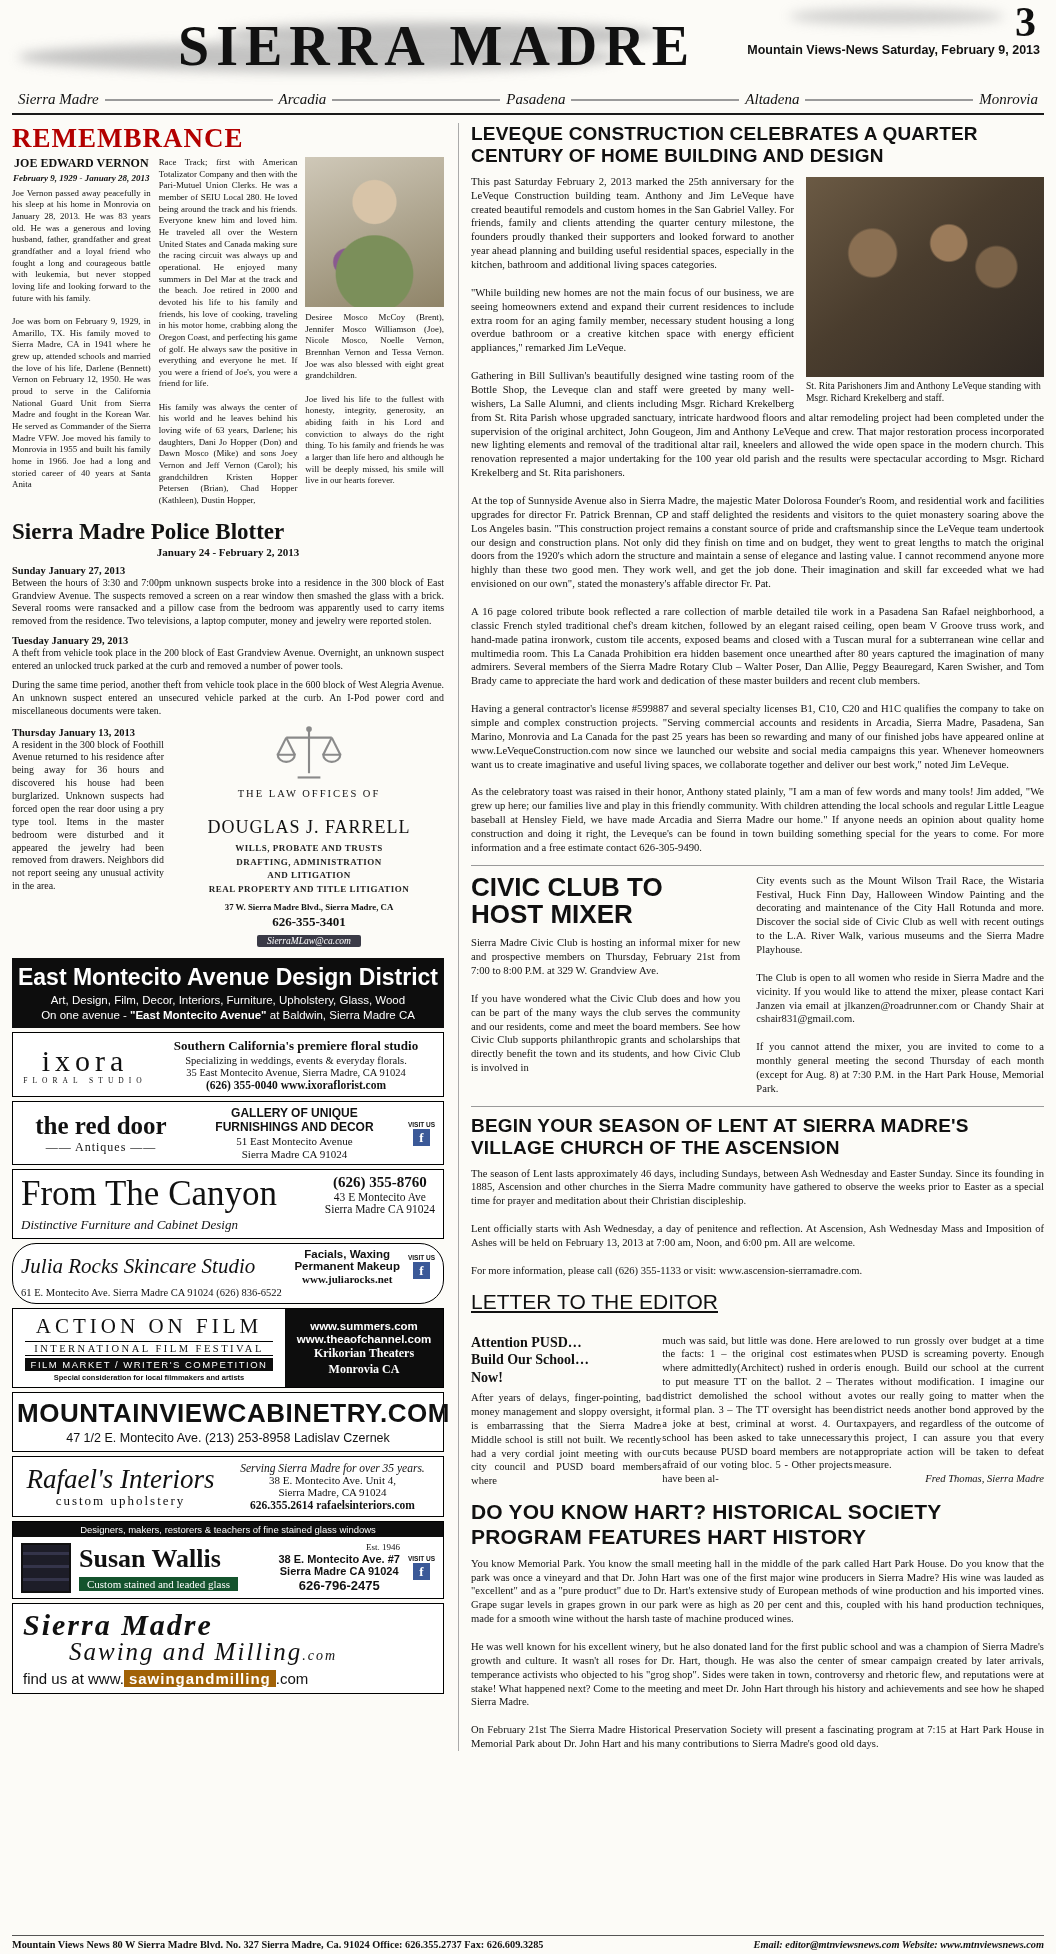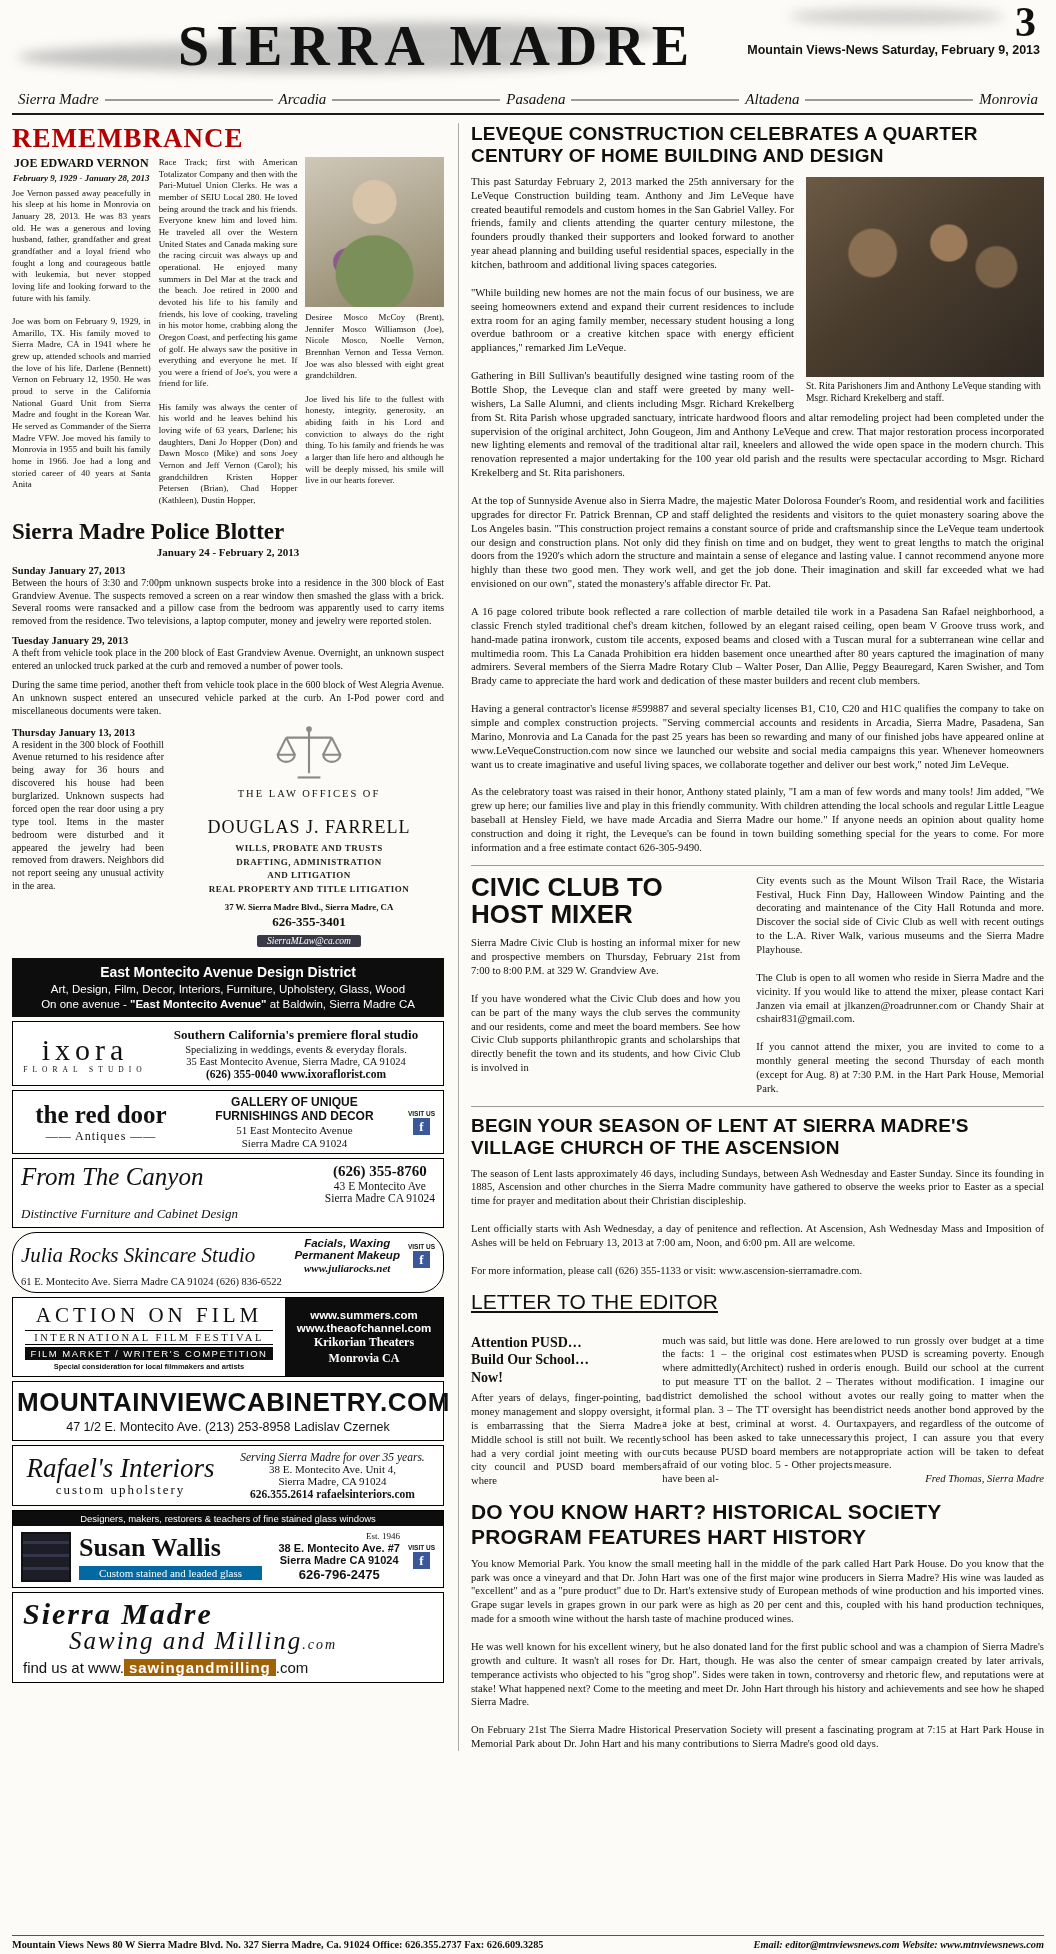--- a/index.html
+++ b/index.html
@@ -53,21 +53,21 @@
   .law-name2 { font-size:18px; letter-spacing:1px; margin:18px 0 4px; }
   .law-services { font-size:9px; font-weight:bold; letter-spacing:.5px; line-height:1.55; white-space:pre-line; color:#222; }
   .law-address { font-size:8.8px; font-weight:bold; margin-top:5px; }
   .law-phone { font-size:13px; font-weight:bold; margin-top:2px; }
   .law-email { display:inline-block; margin-top:4px; background:#3a3a46; color:#fff; font-style:italic; font-size:9.5px; padding:1px 10px; border-radius:2px; }
 
   
   .ads { margin-top:10px; }
   .ad { border:1.5px solid #000; margin-top:4px; background:#fff; }
   .dd { background:#0d0d0d; color:#fff; text-align:center; padding:5px 4px 6px; border-color:#0d0d0d; font-family:"Liberation Sans", sans-serif; }
-  .dd-title { font-size:14px; font-weight:bold; }
+  .dd-title { font-size:23px; font-weight:bold; }
   .dd-sub { font-size:11.5px; margin-top:3px; }
   .dd-tag { font-size:11.5px; margin-top:3px; }
 
   .ixora { display:flex; align-items:center; padding:5px 8px; gap:8px; }
   .ix-logo { width:128px; text-align:center; flex:none; }
   .ix-name { font-size:30px; letter-spacing:5px; }
   .ix-sub { font-size:7.5px; letter-spacing:5px; margin-top:-2px; }
   .ix-right { flex:1; text-align:center; }
   .ix-head { font-weight:bold; font-size:13px; }
   .ix-line { font-size:10.5px; margin-top:1px; }
@@ -79,30 +79,30 @@
   .rd-sub { font-size:12px; letter-spacing:1px; }
   .rd-right { flex:1; text-align:center; }
   .rd-g { font-weight:bold; font-size:12px; font-family:"Liberation Sans", sans-serif; }
   .rd-a { font-size:11px; margin-top:1px; }
   .fb-wrap { flex:none; text-align:center; }
   .visit { font-size:6.5px; font-weight:bold; font-family:"Liberation Sans", sans-serif; margin-bottom:1px; }
   .fb { width:17px; height:17px; background:#3b5998; color:#fff; font-weight:bold; text-align:center; line-height:17px; font-size:13px; margin:0 auto; }
 
   .canyon { padding:4px 8px 5px; }
   .cy-row { display:flex; align-items:flex-start; gap:8px; }
-  .cy-name { font-size:25px; font-style:italic; flex:1; }
+  .cy-name { font-size:35px; flex:1; }
   .cy-right { text-align:center; }
   .cy-phone { font-size:15px; font-weight:bold; }
   .cy-a { font-size:11.5px; }
   .cy-tag { font-size:13px; font-style:italic; margin-top:2px; }
 
   .julia { padding:4px 8px 5px;border-radius:24px; }
   .ju-row { display:flex; gap:8px; align-items:center; }
   .ju-name { flex:1; font-size:21px; font-style:italic; }
-  .ju-mid { text-align:center;font-style:italic; }
+  .ju-mid { text-align:center; }
   .ju-s { font-size:11.5px; font-weight:bold; font-family:"Liberation Sans", sans-serif; }
   .ju-web { font-size:11px; font-weight:bold; margin-top:1px; }
   .ju-bottom { font-size:10.5px; margin-top:2px; }
 
   .aof { display:flex; }
   .aof-left { flex:1; text-align:center; padding:5px 4px; }
   .aof-title { font-size:21px; letter-spacing:4px; }
   .aof-sub { font-size:10.5px; letter-spacing:2.5px; border-top:1px solid #000; border-bottom:1px solid #000; margin:2px 8px; padding:1px 0; }
   .aof-bar { background:#0d0d0d; color:#fff; font-size:9.5px; letter-spacing:1.5px; margin:2px 8px; padding:1px 0; font-family:"Liberation Sans", sans-serif; }
   .aof-note { font-size:7.5px; font-weight:bold; font-family:"Liberation Sans", sans-serif; }
@@ -123,21 +123,21 @@
   .ra-a { font-size:11px; }
   .ra-p { font-size:11.5px; font-weight:bold; margin-top:1px; }
 
   .sw-top { background:#0d0d0d; color:#fff; font-size:9.5px; text-align:center; padding:2px 0; font-family:"Liberation Sans", sans-serif; }
   .sw-main { display:flex; align-items:center; gap:8px; padding:5px 8px; }
   .sw-logo { width:50px; height:50px; flex:none; border:2px solid #111;
     background: repeating-linear-gradient(0deg,#1d1d28 0 10px,#34344a 10px 13px),
                 repeating-linear-gradient(90deg,transparent 0 10px,#2a2a3a 10px 12px), #1d1d28; }
   .sw-mid { flex:1; }
   .sw-name { font-size:26px; font-weight:bold; }
-  .sw-bar { background:#0369a1; color:#fff; display:inline-block; font-size:11px; padding:1px 20px; margin-top:1px; }
+  .sw-bar { background:#14532d; color:#fff; display:inline-block; font-size:11px; padding:1px 8px; margin-top:1px; }
   .sw-right { text-align:center; flex:none; }
   .sw-est { font-size:9px; text-align:right; margin-bottom:1px; }
   .sw-a { font-size:11px; font-weight:bold; font-family:"Liberation Sans", sans-serif; }
   .sw-p { font-size:13px; font-weight:bold; font-family:"Liberation Sans", sans-serif; margin-top:1px; }
 
   .sawing { padding:4px 10px 6px; }
   .sa-name1 { font-size:30px; font-style:italic; font-weight:bold; letter-spacing:2px; }
   .sa-name2 { font-size:25px; font-style:italic; letter-spacing:2px; margin-top:-4px; padding-left:46px; }
   .sa-com { font-size:14px; }
   .sa-find { font-size:15px; margin-top:4px; font-family:"Liberation Sans", sans-serif; }

